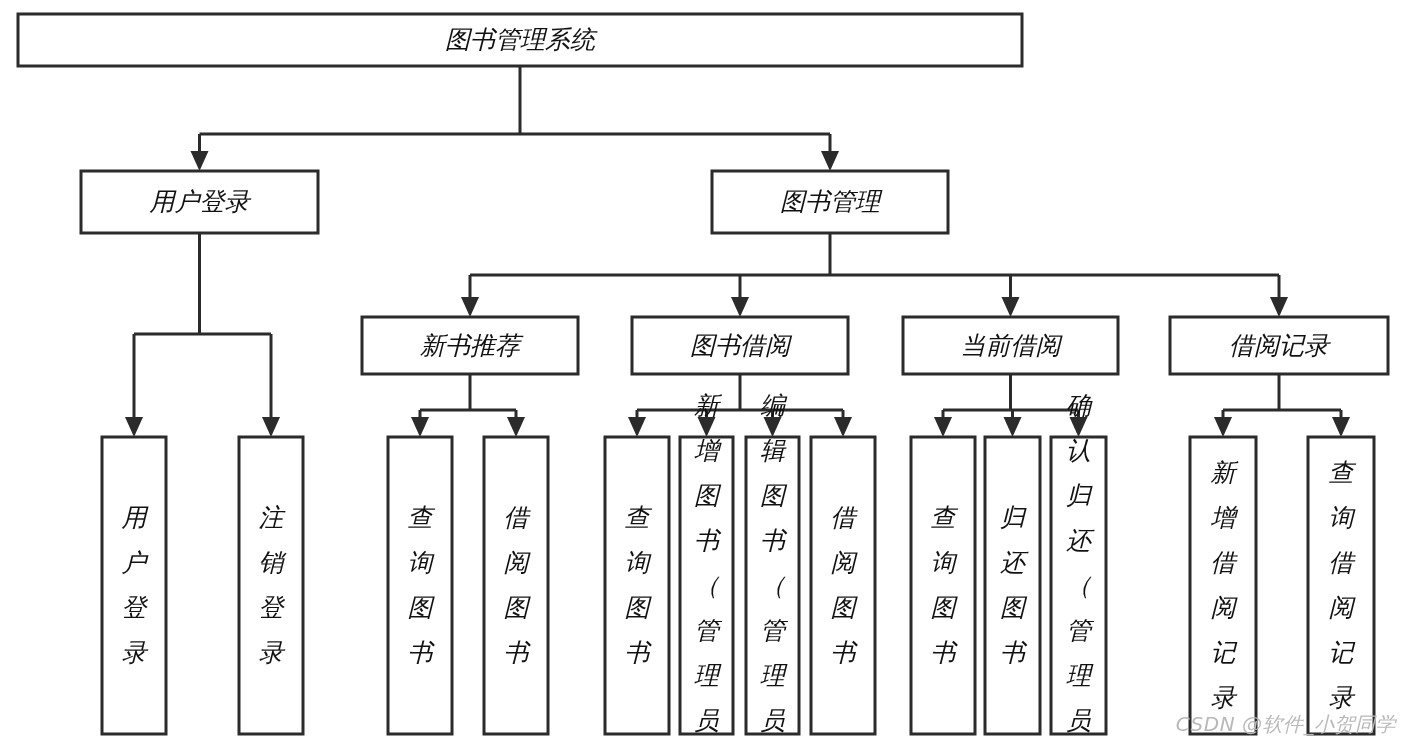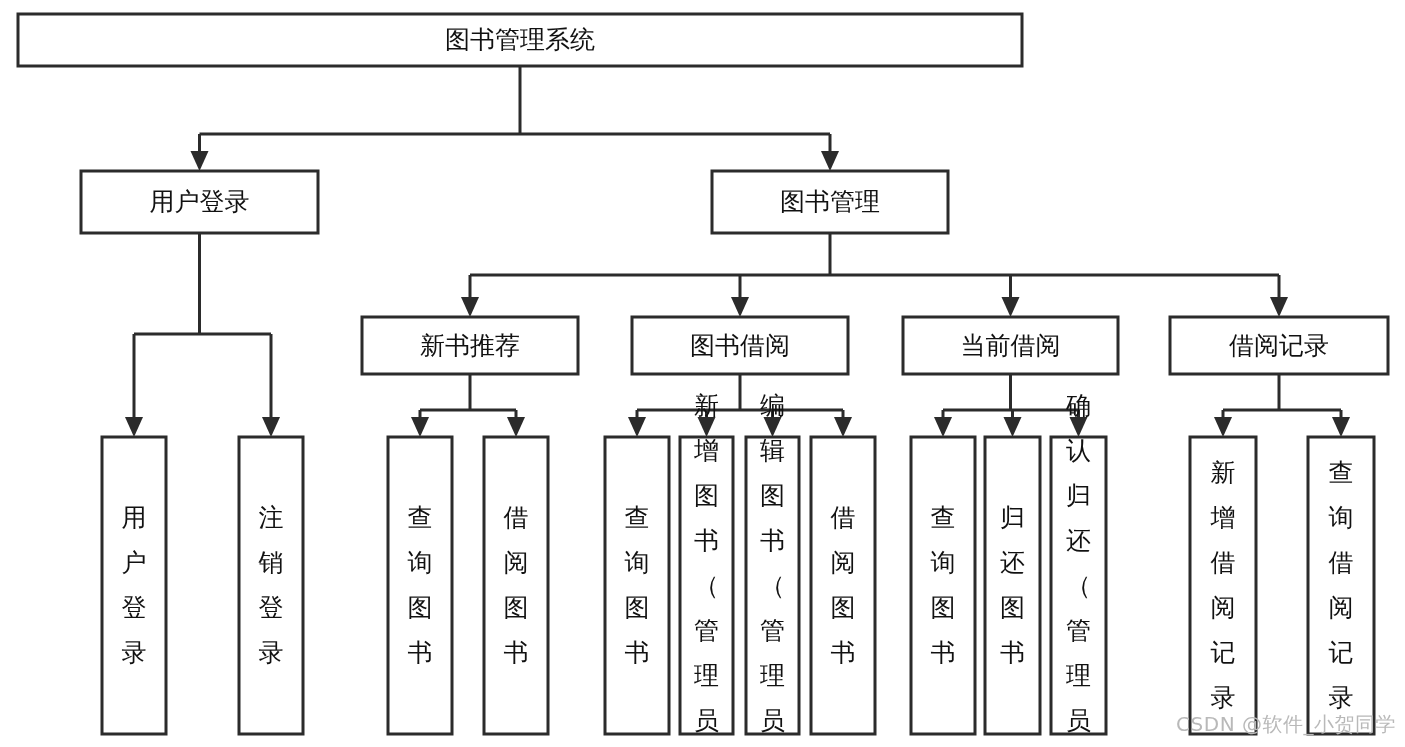--- a/index.html
+++ b/index.html
@@ -12,20 +12,21 @@
     width: 1405px;
     height: 747px;
     overflow: hidden;
     font-family: "DejaVu Sans", "Liberation Sans", sans-serif;
   }
   #diagram-root {
     position: relative;
     width: 1405px;
     height: 651px;
     background: #ffffff;
+    font-style: italic;
   }
   svg#structure-svg {
     position: absolute;
     left: 0;
     top: 0;
     width: 1405px;
     height: 747px;
     display: block;
   }
   .node-box {

